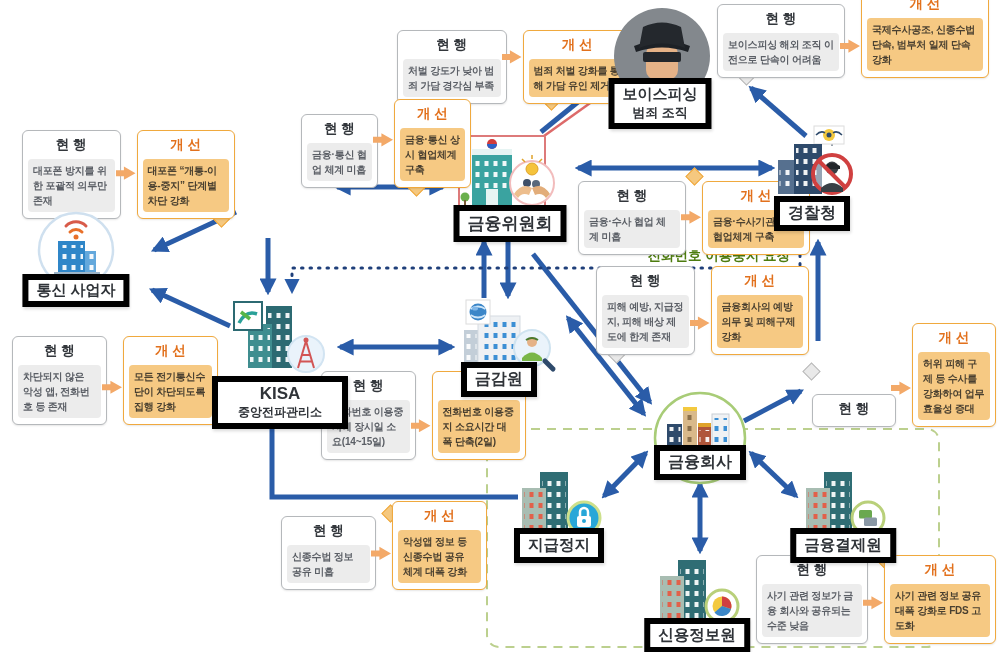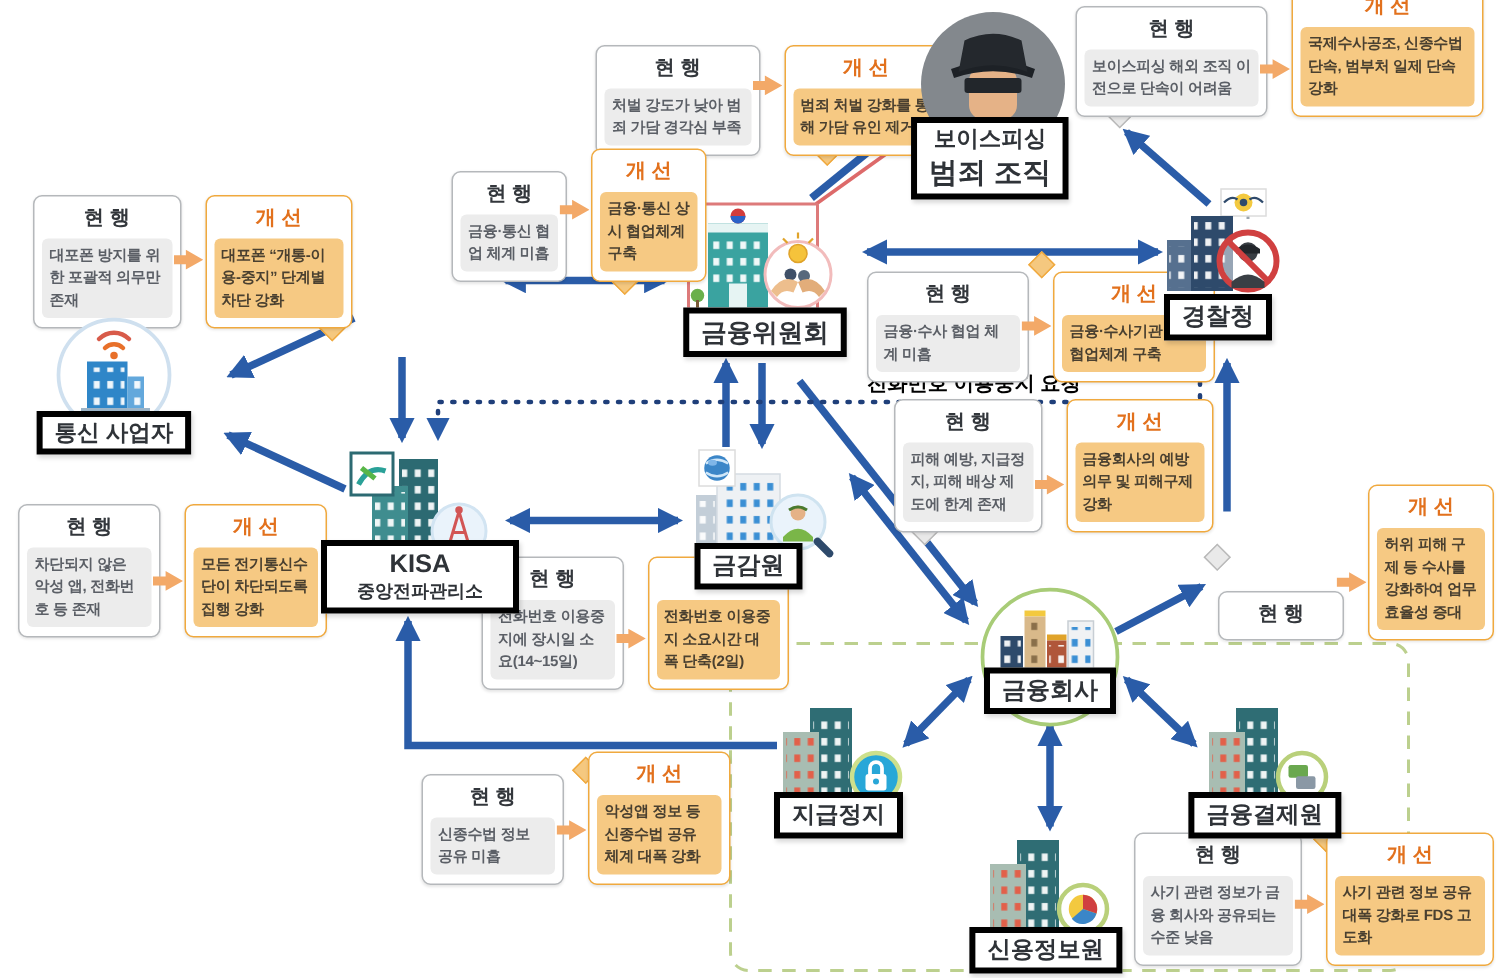--- a/index.html
+++ b/index.html
@@ -14,26 +14,26 @@
   .chead{text-align:center;font-weight:bold;font-size:13.5px;color:#33373c;padding:1px 0 2px;white-space:nowrap}
   .imp .chead{color:#e2711d}
   .cbody{border-radius:4px;background:#ececec;color:#5b5f66;font-size:10px;font-weight:bold;line-height:1.5;padding:4px 5px;flex:1;letter-spacing:-0.2px}
   .imp .cbody{background:#f6c983;color:#4a4030}
   .miniarrow{position:absolute;left:calc(50% - 13px);top:42%;width:20px;height:15px;background:#f3a968;z-index:4;
     clip-path:polygon(0 30%,42% 30%,42% 6%,100% 50%,42% 94%,42% 70%,0 70%)}
   .tail{position:absolute;width:13px;height:13px;transform:rotate(45deg);z-index:2;background:#f5c87f;border:1.5px solid #f0a93e}
   .tail.cur{background:#e9e9e9;border-color:#b9b9b9}
   
   .entity{position:absolute;z-index:3}
-  .elabel{position:absolute;left:50%;transform:translateX(-50%);background:#fff;border:4px solid #000000;box-shadow:1px 2px 3px rgba(0,0,0,.15);padding:1px 8px;font-weight:bold;font-size:16px;color:#2f3338;white-space:nowrap;z-index:4;text-align:center}
+  .elabel{position:absolute;left:50%;transform:translateX(-50%);background:#fff;border:6px solid #000000;box-shadow:1px 2px 3px rgba(0,0,0,.15);padding:1px 8px;font-weight:bold;font-size:16px;color:#2f3338;white-space:nowrap;z-index:4;text-align:center}
   .elabel span{display:block}
-  .elabel .l1{font-size:15px}.elabel .l2{font-size:19px}
+  .elabel .l1{font-size:15px}.elabel .l2{font-size:13px}
   .elabel .k1{font-size:17px}.elabel .k2{font-size:12px}
   .redbox{position:absolute;border:2px solid #dd7a7a;border-radius:2px;z-index:2}
-  .dotlabel{position:absolute;z-index:3;text-align:left;font-weight:bold;font-size:13.5px;color:#000000}
+  .dotlabel{position:absolute;z-index:3;text-align:right;font-weight:bold;font-size:13.5px;color:#4d7c0f}
 </style>
 </head>
 <body>
 
 <div class="stage">
 
   <svg width="0" height="0" style="position:absolute">
     <defs>
       <pattern id="winW" width="9" height="11" patternUnits="userSpaceOnUse">
           <rect x="1.5" y="2" width="4" height="5" fill="#fff" opacity="0.92"></rect>
@@ -316,21 +316,21 @@
         <rect x="20" y="28" width="20" height="38" fill="url(#winW)"></rect>
       <rect x="4" y="2" width="28" height="28" fill="#fff" stroke="#2c6a72" stroke-width="2"></rect>
       <path d="M9 23 q7 -13 18 -9" stroke="#2aa198" stroke-width="3.5" fill="none"></path>
       <path d="M11 12 l9 7" stroke="#58b647" stroke-width="3.5"></path>
       <circle cx="76" cy="54" r="18" fill="#eaf3fb" stroke="#d2e4f2" stroke-width="2"></circle>
       <g stroke="#d25555" stroke-width="2" fill="none">
           <path d="M76 41 L68 68 M76 41 L84 68 M71.5 55 L80.5 55 M69.5 61.5 L82.5 61.5"></path>
         </g>
       <circle cx="76" cy="40" r="2.5" fill="#d25555"></circle>
     </svg>
-    <div class="elabel" style="top:60px;padding:2px 20px">
+    <div class="elabel" style="top:76px;padding:2px 20px">
       <span class="k1">KISA</span>
       <span class="k2">중앙전파관리소</span>
     </div>
   </div>
 
   <div class="entity" style="left:456px;top:298px;width:102px">
     <svg width="102" height="80" viewBox="0 0 102 80">
       <rect x="8" y="32" width="14" height="38" fill="#c3ced8"></rect>
         <rect x="9.5" y="36" width="11" height="30" fill="url(#winW)"></rect>
       <rect x="22" y="18" width="42" height="52" fill="#eef1f4" stroke="#d5dbe2"></rect>

